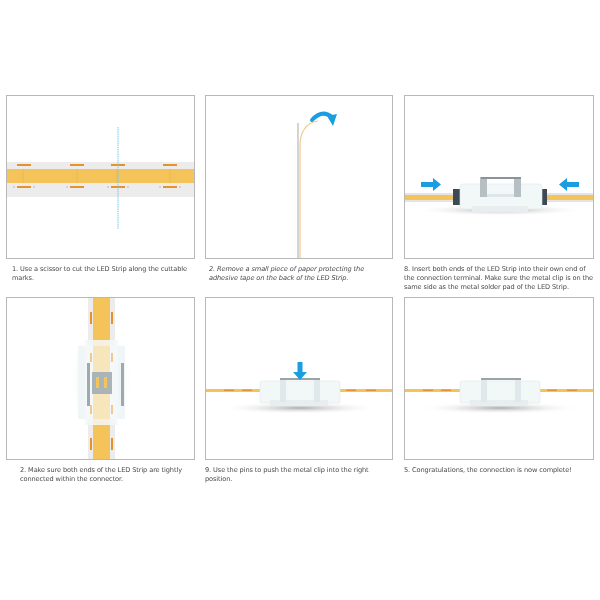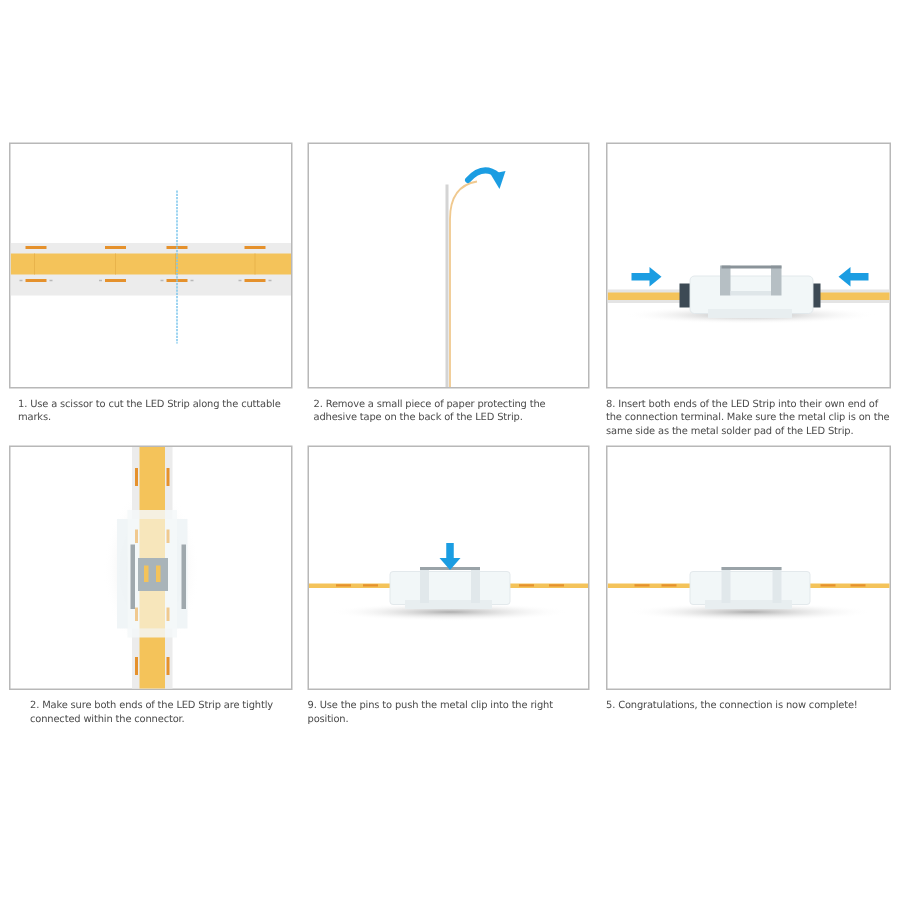--- a/index.html
+++ b/index.html
@@ -51,21 +51,21 @@
 <div class="caption" style="left:12px;top:265px;width:177px;">1. Use a scissor to cut the LED Strip along the cuttable marks.</div>
 
 <div class="panel" style="left:205px;top:95px;width:188px;height:164px;">
   <svg width="188" height="164">
     <rect x="91" y="27" width="2" height="137" fill="#d4d4d4"></rect>
     <path d="M94 164 L94 50 Q94 28 112 25" fill="none" stroke="#f0c98f" stroke-width="1.2"></path>
     <path d="M106 24 Q116 13 126 21" fill="none" stroke="#1b9de2" stroke-width="4" stroke-linecap="round"></path>
     <polygon points="121,20 131,18 127,30" fill="#1b9de2"></polygon>
   </svg>
 </div>
-<div class="caption" style="left:209px;top:265px;width:180px;">2. Remove a small piece of paper protecting the adhesive tape on the back of the LED Strip.</div>
+<div class="caption" style="left:209px;top:265px;width:180px;font-style:italic;">2. Remove a small piece of paper protecting the adhesive tape on the back of the LED Strip.</div>
 
 <div class="panel" style="left:404px;top:95px;width:190px;height:164px;">
   <svg width="190" height="164">
     <defs>
       <radialGradient id="sh3" cx="50%" cy="50%" r="50%">
         <stop offset="0%" stop-color="#6b6b6b" stop-opacity="0.55"></stop>
         <stop offset="100%" stop-color="#ffffff" stop-opacity="0"></stop>
       </radialGradient>
     </defs>
     <ellipse cx="95" cy="114" rx="85" ry="6" fill="url(#sh3)"></ellipse>

